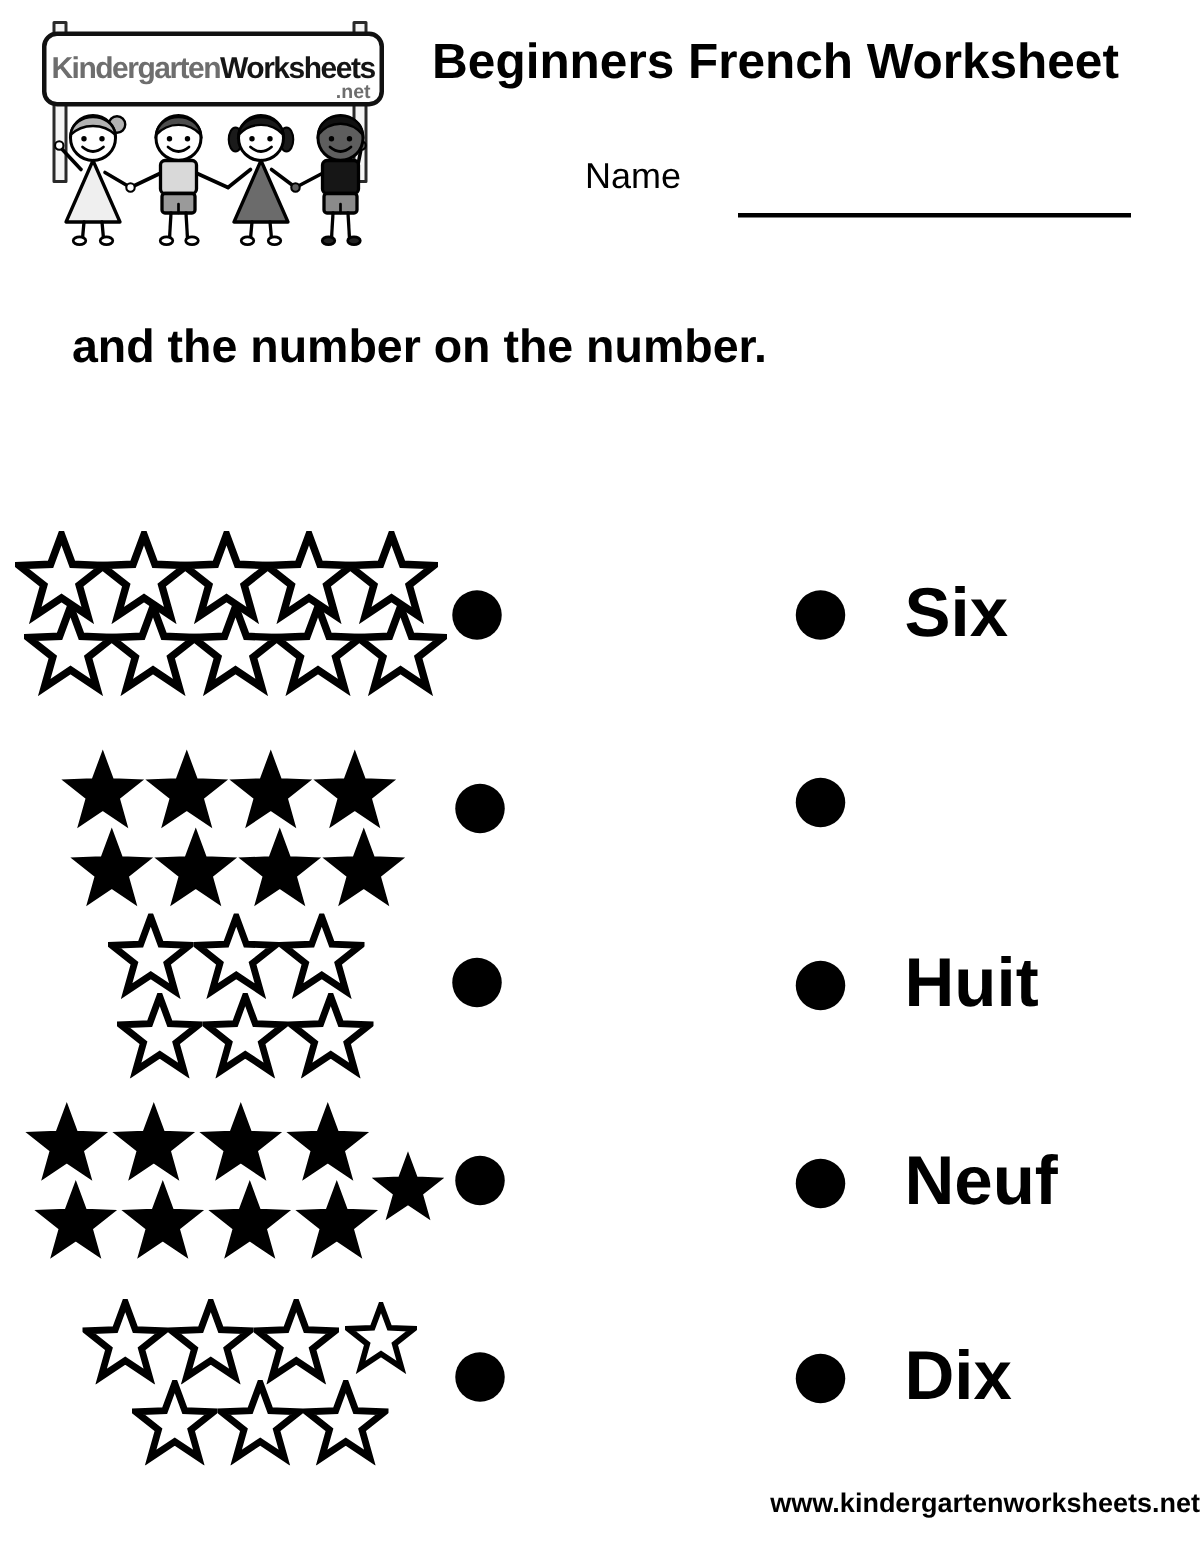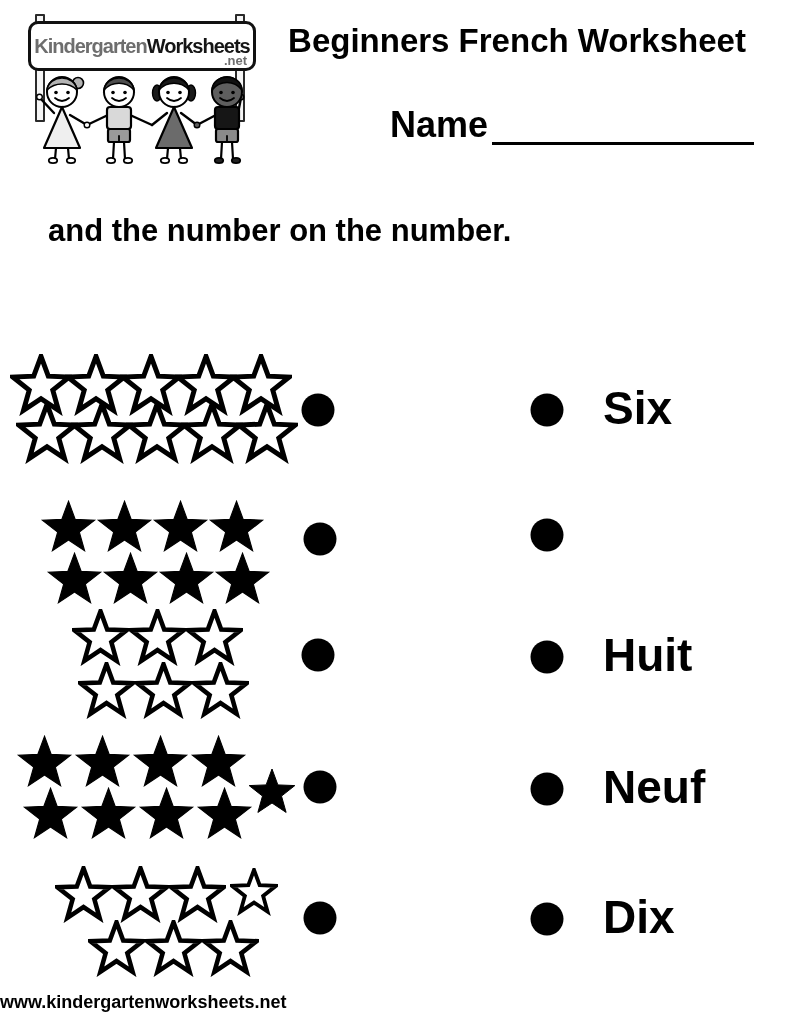--- a/index.html
+++ b/index.html
@@ -20,37 +20,37 @@
   }
   .brand { font-size:20px; font-weight:bold; letter-spacing:-1px; white-space:nowrap; }
   .brand .k { color:#6e6e6e; }
   .brand .w { color:#151515; }
   .brand-net { position:absolute; right:6px; bottom:0px; font-size:13px;
                font-weight:bold; color:#6e6e6e; letter-spacing:0; }
   .kids { position:absolute; left:24px; top:66px; z-index:3; }
   
   .title { position:absolute; left:287px; top:22px; width:460px; text-align:center;
            font-size:33px; font-weight:bold; }
-  .name-label { position:absolute; left:390px; top:104px; font-size:36px; font-weight:bold; }
+  .name-label { position:absolute; left:390px; top:104px; font-size:24px; font-weight:normal; }
   .name-line { position:absolute; left:492px; top:114px; width:262px; height:28px;
                border-bottom:3px solid #000; }
   
   .instructions { position:absolute; left:48px; top:206px; width:720px;
                   font-size:31px; font-weight:bold; line-height:49px; }
   
   .matching-area { position:absolute; left:0; top:12px; width:800px; height:1035px;text-align:right; }
   .star { position:absolute; overflow:visible; }
   .star.outline { fill:#fff; stroke:#000; stroke-width:8; stroke-linejoin:miter; }
   .star.filled  { fill:#000; stroke:#000; stroke-width:2; }
   .dot { position:absolute; width:33px; height:33px; background:#000; border-radius:50%;
          transform:translate(-50%,-50%); }
   .answer-label { position:absolute; transform:translate(0,-54%);
                   font-size:46px; font-weight:bold; white-space:nowrap; }
   
-  .footer { position:absolute; left:0; top:992px; width:800px; text-align:left;
+  .footer { position:absolute; left:0; top:992px; width:800px; text-align:right;
             font-size:18px; font-weight:bold; }
   svg.defs { position:absolute; width:0; height:0; }
 </style>
 </head>
 <body>
 
 <div class="page">
 
   <svg class="defs" aria-hidden="true">
     <defs>

